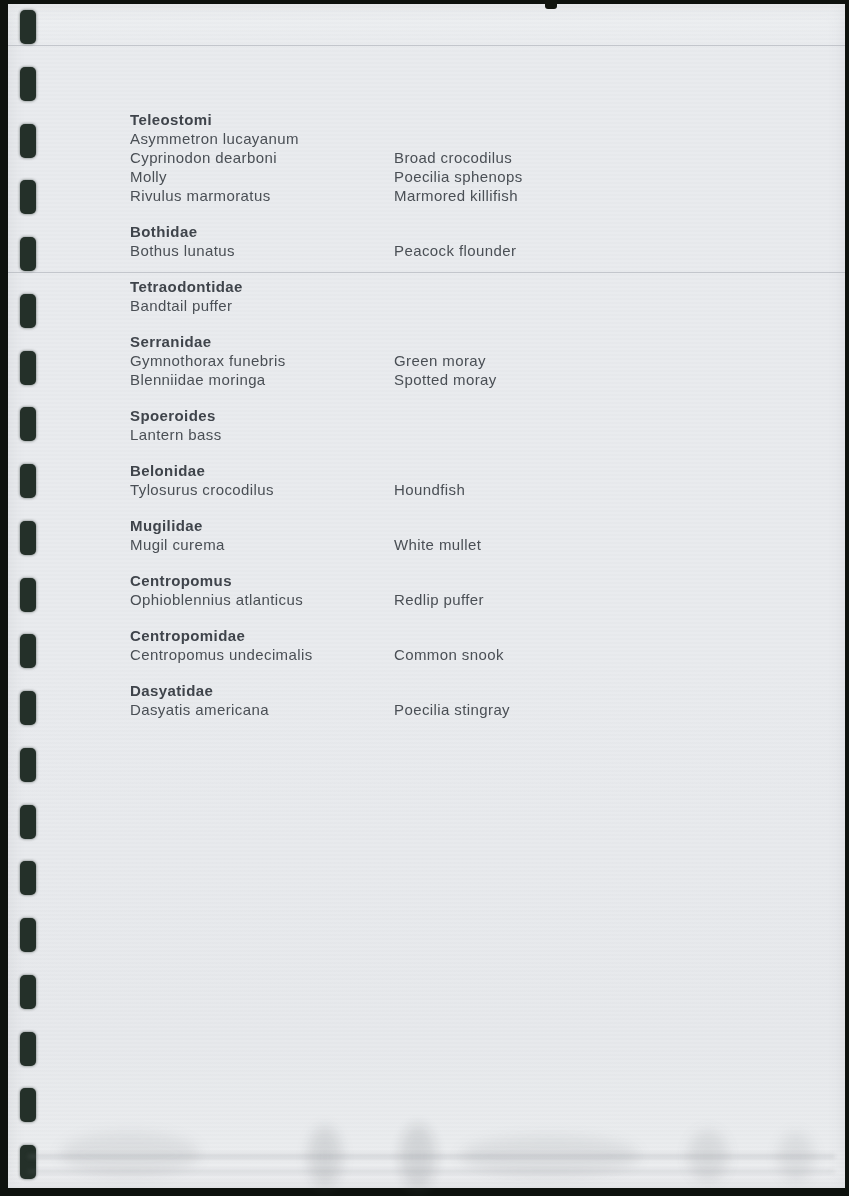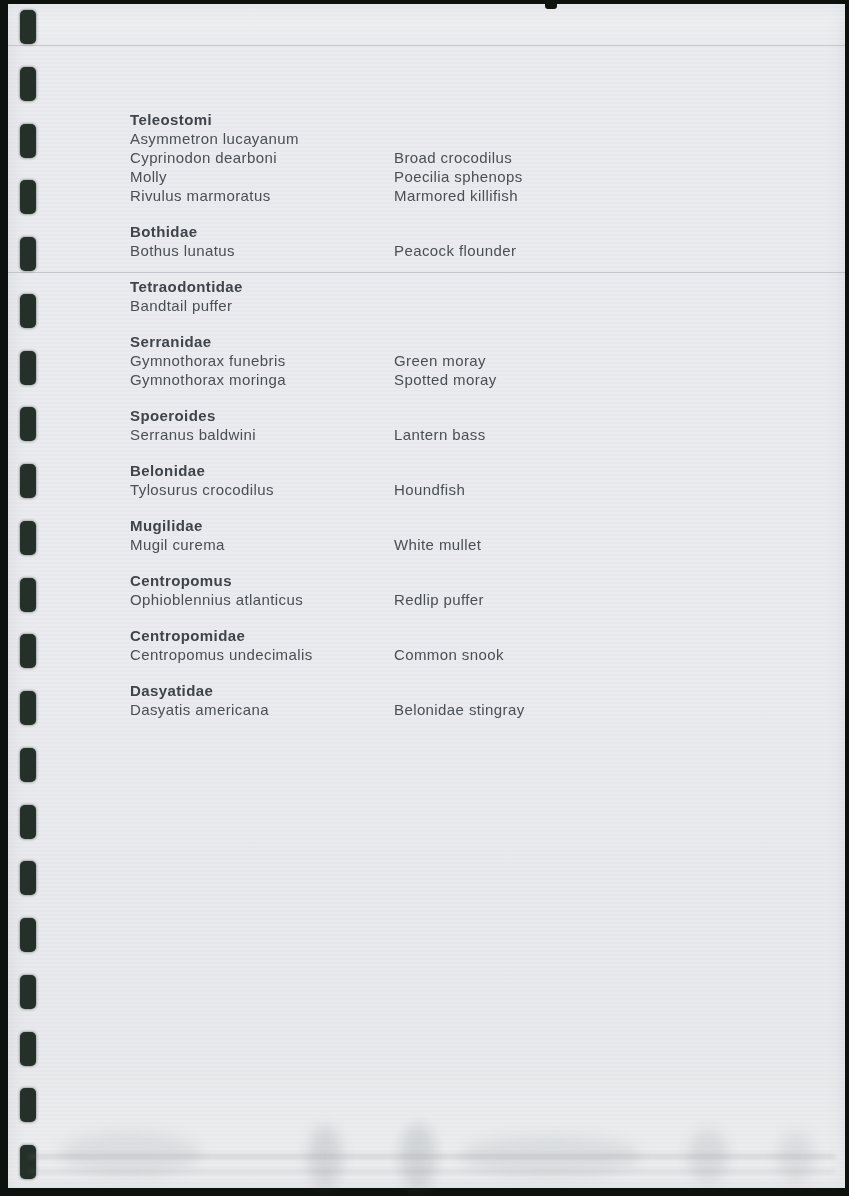--- a/index.html
+++ b/index.html
@@ -174,28 +174,27 @@
           <span>Bandtail puffer</span>
         </div>
       </section>
       <section class="family-block">
         <div class="family-name">Serranidae</div>
         <div class="species-row">
           <span>Gymnothorax funebris</span>
           <span>Green moray</span>
         </div>
         <div class="species-row">
-          <span>Gymnothorax moringa</span>
+          <span>Blenniidae moringa</span>
           <span>Spotted moray</span>
         </div>
       </section>
       <section class="family-block">
         <div class="family-name">Spoeroides</div>
         <div class="species-row">
-          <span>Serranus baldwini</span>
           <span>Lantern bass</span>
         </div>
       </section>
       <section class="family-block">
         <div class="family-name">Belonidae</div>
         <div class="species-row">
           <span>Tylosurus crocodilus</span>
           <span>Houndfish</span>
         </div>
       </section>
@@ -217,21 +216,21 @@
         <div class="family-name">Centropomidae</div>
         <div class="species-row">
           <span>Centropomus undecimalis</span>
           <span>Common snook</span>
         </div>
       </section>
       <section class="family-block">
         <div class="family-name">Dasyatidae</div>
         <div class="species-row">
           <span>Dasyatis americana</span>
-          <span>Belonidae stingray</span>
+          <span>Poecilia stingray</span>
         </div>
       </section>
     </div>
 
   <div class="smudge s1"></div>
   <div class="smudge s2"></div>
   <div class="smudge s3"></div>
   <div class="smudge s4"></div>
   <div class="smudge s5"></div>
   <div class="smudge s6"></div>

